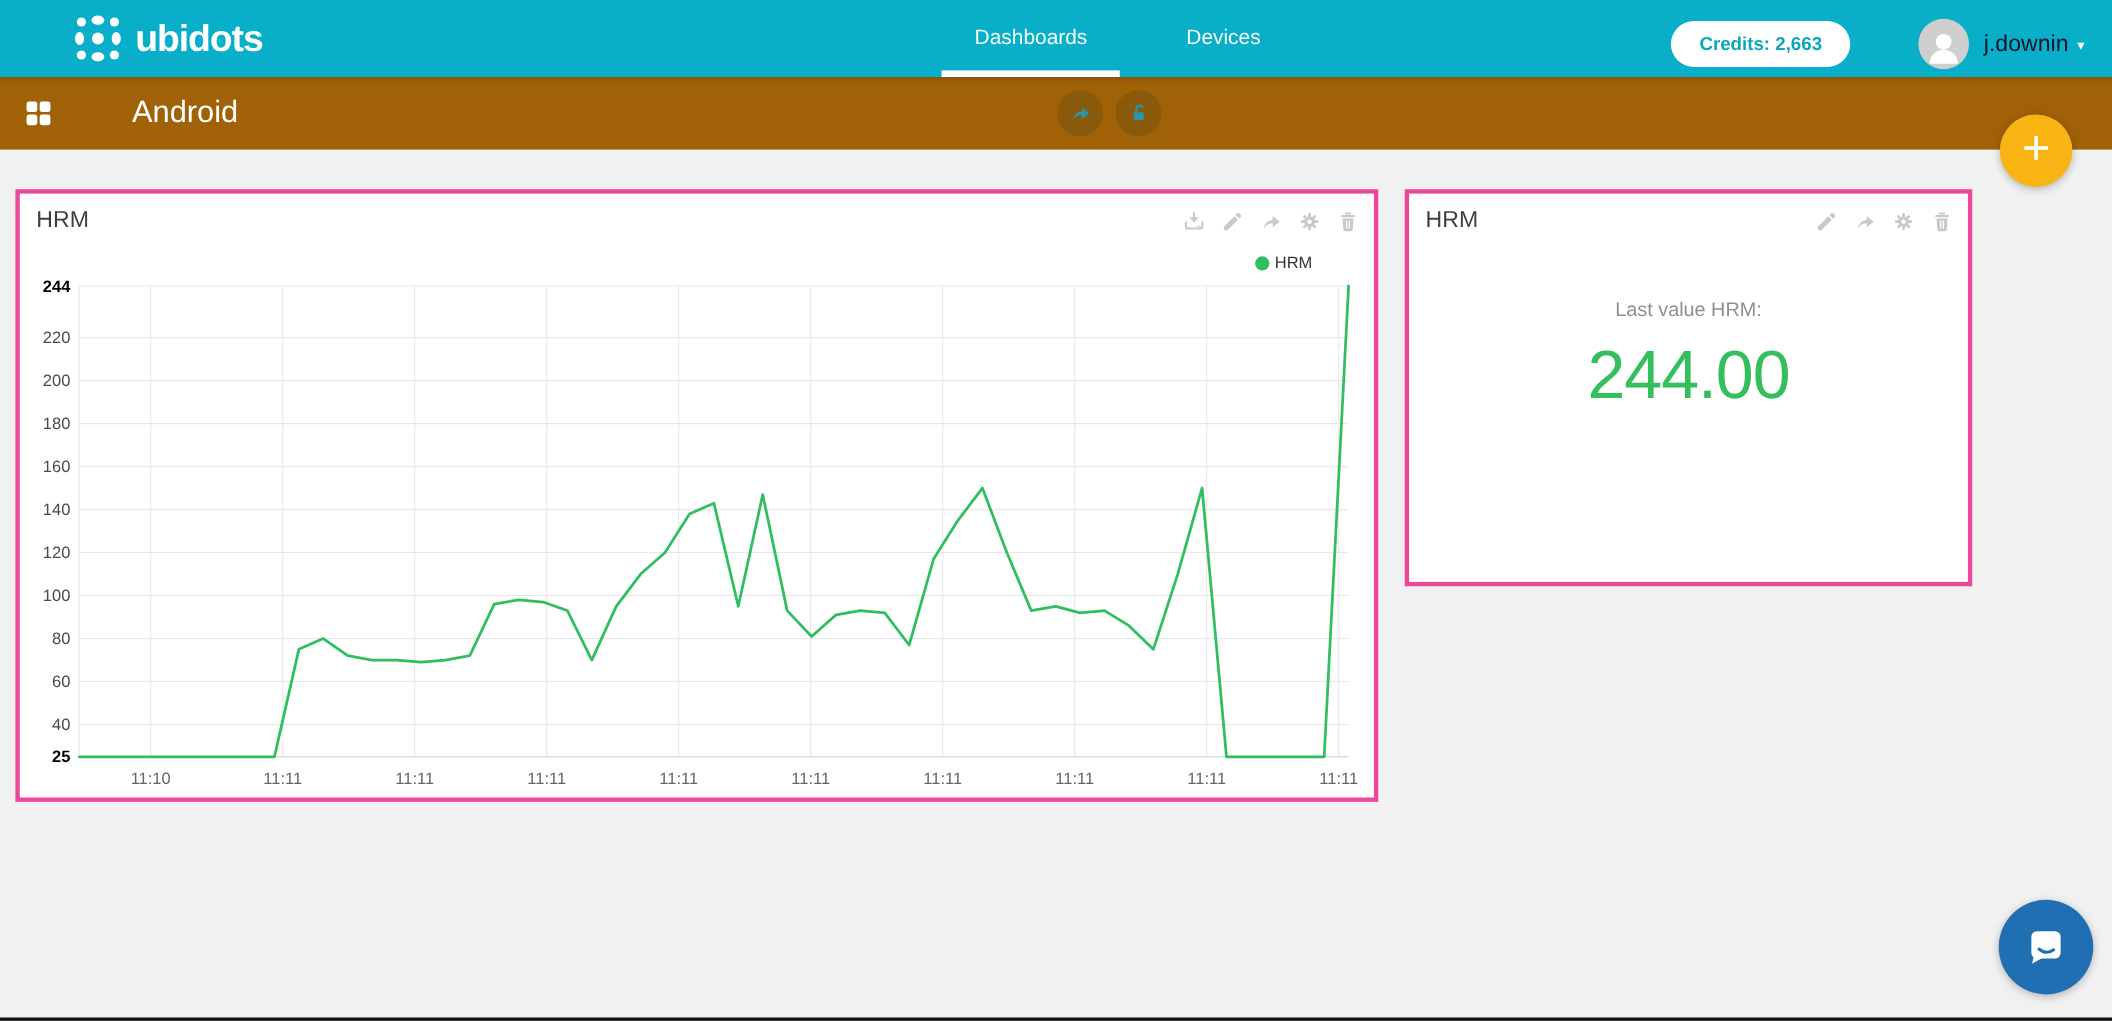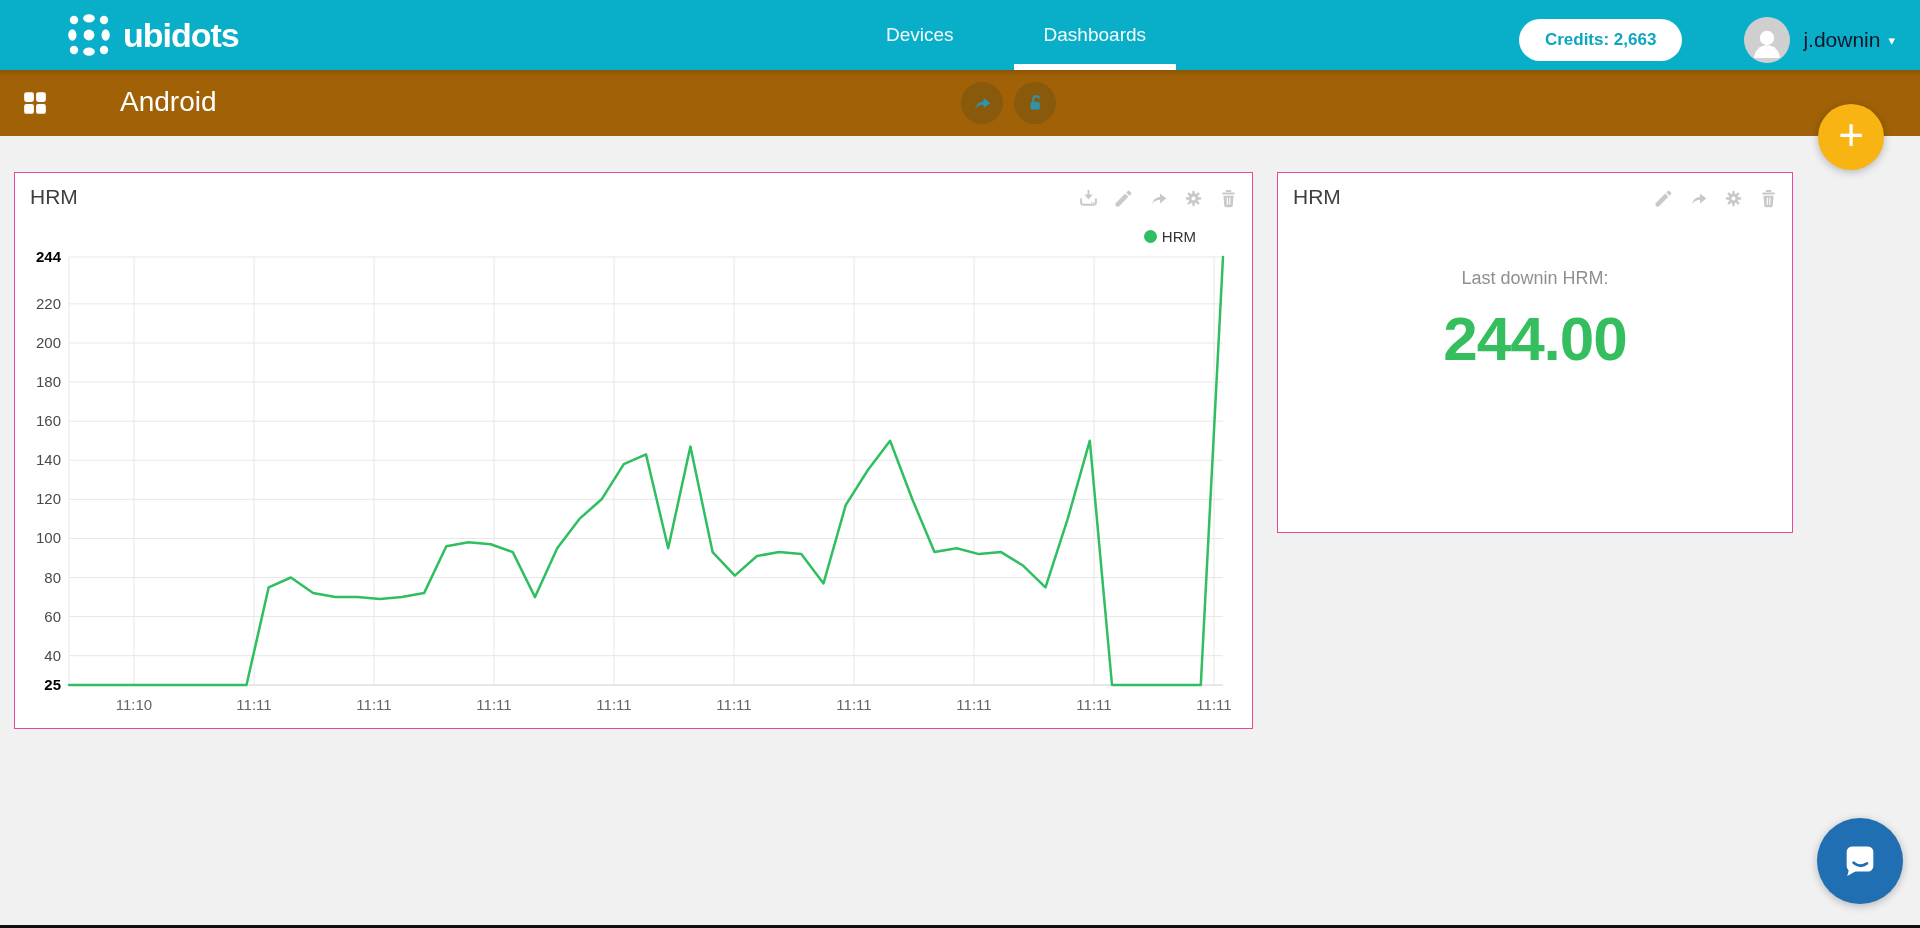--- a/index.html
+++ b/index.html
@@ -29,36 +29,36 @@
   .dash-title { position:absolute; left:120px; top:16px; color:#fff; font-size:28px; font-weight:300; }
   .subbar-actions { position:absolute; left:961px; top:12px; display:flex; gap:11px; }
   .circle-btn { width:42px; height:42px; border-radius:50%; background:rgba(0,40,50,.15);
     display:flex; align-items:center; justify-content:center; color:#2b95a9; cursor:pointer; }
   .circle-btn svg { width:22px; height:22px; }
   
   .fab { position:absolute; left:1818px; top:104px; width:66px; height:66px; border-radius:50%;
     background:#f8b413; color:#fff; font-size:44px; font-weight:300; display:flex; align-items:center;
     justify-content:center; z-index:30; box-shadow:0 2px 8px rgba(0,0,0,.25); cursor:pointer; padding-bottom:4px; }
   
-  .widget { position:absolute; background:#fff; border:1px solid #ec4899; }
+  .widget { position:absolute; background:#fff; border:4px solid #ec4899; }
   .widget-chart { left:14px; top:172px; width:1239px; height:557px; }
   .widget-metric { left:1277px; top:172px; width:516px; height:361px; }
   .widget-title { position:absolute; left:15px; top:12px; font-size:21px; color:#3f3f3f; }
   .widget-icons { position:absolute; right:13px; top:15px; display:flex; gap:14px; color:#c9c9c9; }
   .widget-icons .wicon { width:21px; height:21px; cursor:pointer; }
   .widget-icons svg { width:21px; height:21px; display:block; }
   .legend { position:absolute; top:55px; right:56px; display:flex; align-items:center; gap:5px; cursor:pointer; }
   .legend-dot { width:13px; height:13px; border-radius:50%; background:#2fbe60; }
   .legend-label { font-size:15px; color:#333; }
   .chart-svg { position:absolute; left:0; top:0; pointer-events:none; }
   svg text { font-family:"Liberation Sans", sans-serif; }
   .metric-body { position:absolute; left:0; top:95px; width:100%; display:flex; flex-direction:column;
     align-items:center; }
   .metric-label { font-size:18px; color:#8f8f8f; }
-  .metric-value { margin-top:14px; font-size:62px; font-weight:bold; color:#35be5e; letter-spacing:-1px;text-align:right; }
+  .metric-value { margin-top:14px; font-size:62px; font-weight:normal; color:#35be5e; letter-spacing:-1px;text-align:right; }
   
   .chat-fab { position:absolute; left:1817px; top:818px; width:86px; height:86px; border-radius:50%;
     background:#1f6fb2; display:flex; align-items:center; justify-content:center; cursor:pointer;
     box-shadow:0 2px 8px rgba(0,0,0,.25); z-index:30; }
   .chat-fab svg { width:44px; height:44px; }
   
   .bottom-bar { position:absolute; left:0; bottom:0; width:1920px; height:3px; background:#101010; z-index:40; }
   .hidden-defs { position:absolute; width:0; height:0; overflow:hidden; }
 </style>
 </head>
@@ -131,26 +131,26 @@
 </svg>
 
 <div class="topbar">
   <div class="brand">
     <svg>
         <use href="#i-dots"></use>
       </svg>
     <span class="brand-text">ubidots</span>
   </div>
   <div class="nav">
-    <div class="nav-item">
-      <span>Devices</span>
-    </div>
     <div class="nav-item active">
       <span>Dashboards</span>
       <span class="underline"></span>
+    </div>
+    <div class="nav-item">
+      <span>Devices</span>
     </div>
   </div>
   <div class="top-right">
     <div class="credits-pill">
       <span>Credits: 2,663</span>
     </div>
     <div class="avatar">
       <svg>
           <use href="#i-person"></use>
         </svg>
@@ -286,21 +286,21 @@
           <use href="#i-gear"></use>
         </svg>
       </span>
     <span class="wicon">
         <svg>
           <use href="#i-trash"></use>
         </svg>
       </span>
   </div>
   <div class="metric-body">
-    <div class="metric-label">Last downin HRM:</div>
+    <div class="metric-label">Last value HRM:</div>
     <div class="metric-value">244.00</div>
   </div>
 </div>
 
 <div class="chat-fab">
   <svg>
       <use href="#i-chat"></use>
     </svg>
 </div>
 

